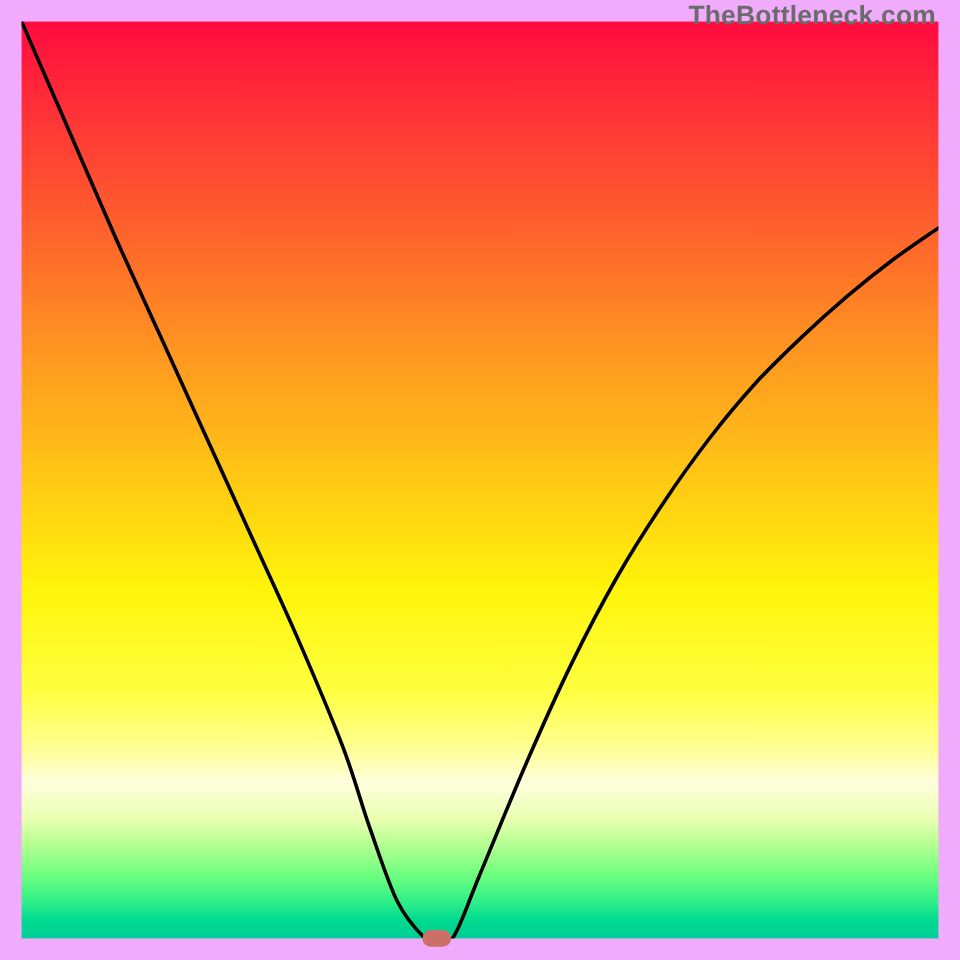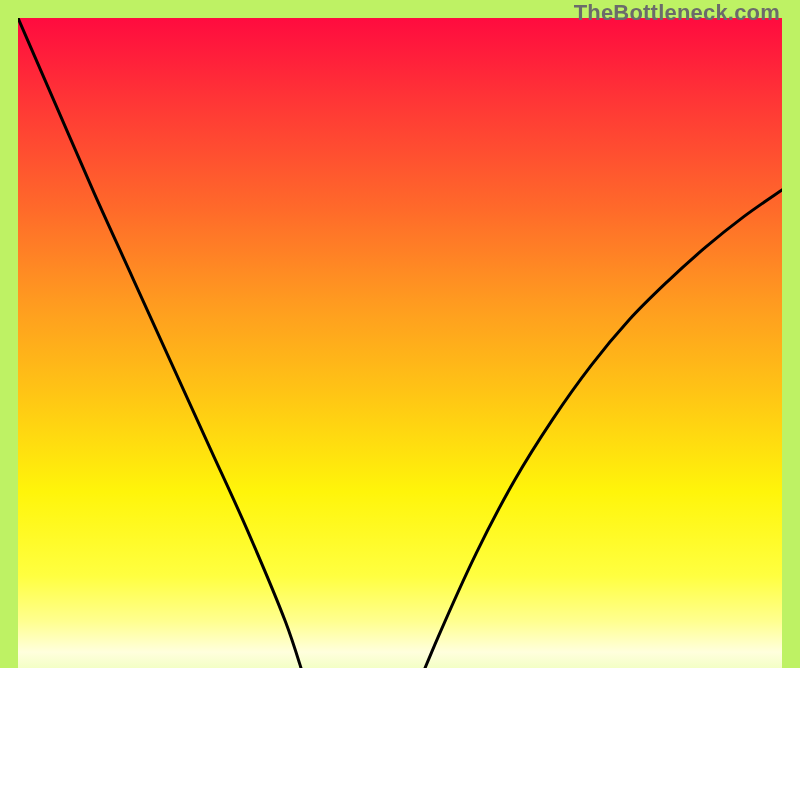--- a/index.html
+++ b/index.html
@@ -2,23 +2,23 @@
 <html><head>
 <meta charset="utf-8">
 <style>
   body {
     margin: 0;
     padding: 0;
     background: #fff;
   }
   .container {
     width: 800px;
-    height: 668px;
+    height: 800px;
     position: relative;
-    background: #bef264;
+    background: #f0abfc;
   }
   .plot-area {
     position: absolute;
     left: 18px;
     top: 18px;
     width: 764px;
     height: 764px;
     background: linear-gradient(to bottom,
       #ff0b3f 0%,
       #ff3a35 12%,

